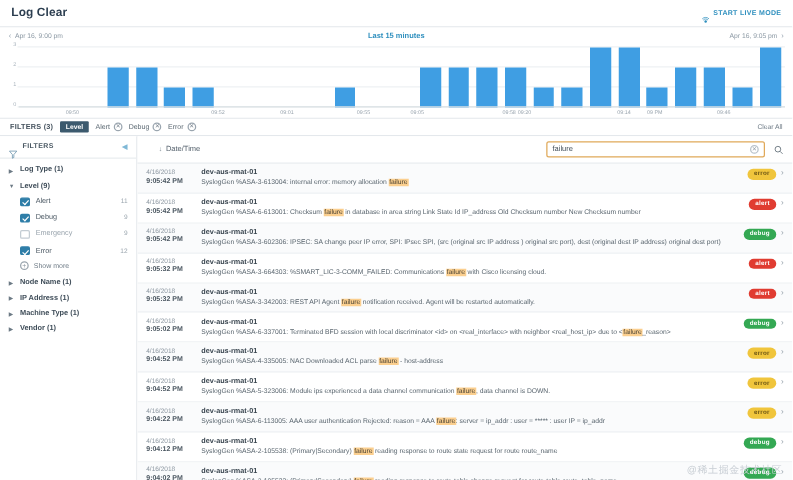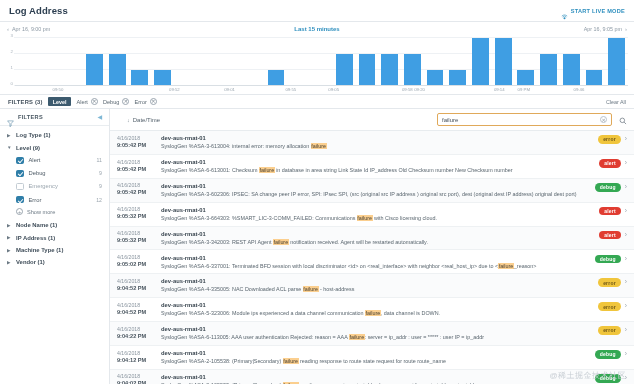--- a/index.html
+++ b/index.html
@@ -161,21 +161,21 @@
     position: absolute; right: 8px; bottom: 3px;
     font-size: 8px; color: #c8ced4; letter-spacing: .5px;
   }
 </style>
 </head>
 <body>
 
 <div id="app">
 
   <div class="topbar">
-    <div class="app-title">Log Address</div>
+    <div class="app-title">Log Clear</div>
     <div class="start-live">
       <span class="live-ico">
         <svg viewBox="0 0 14 14" width="7" height="7">
             <circle cx="7" cy="8.5" r="2" fill="#2e8fbe"></circle>
             <path d="M3.2 6.2a5 5 0 0 1 7.6 0" stroke="#2e8fbe" stroke-width="1.2" fill="none"></path>
             <path d="M1.6 4.2a7.5 7.5 0 0 1 10.8 0" stroke="#2e8fbe" stroke-width="1.2" fill="none"></path>
           </svg>
       </span>
       <span class="start-live-label">START LIVE MODE</span>
     </div>

